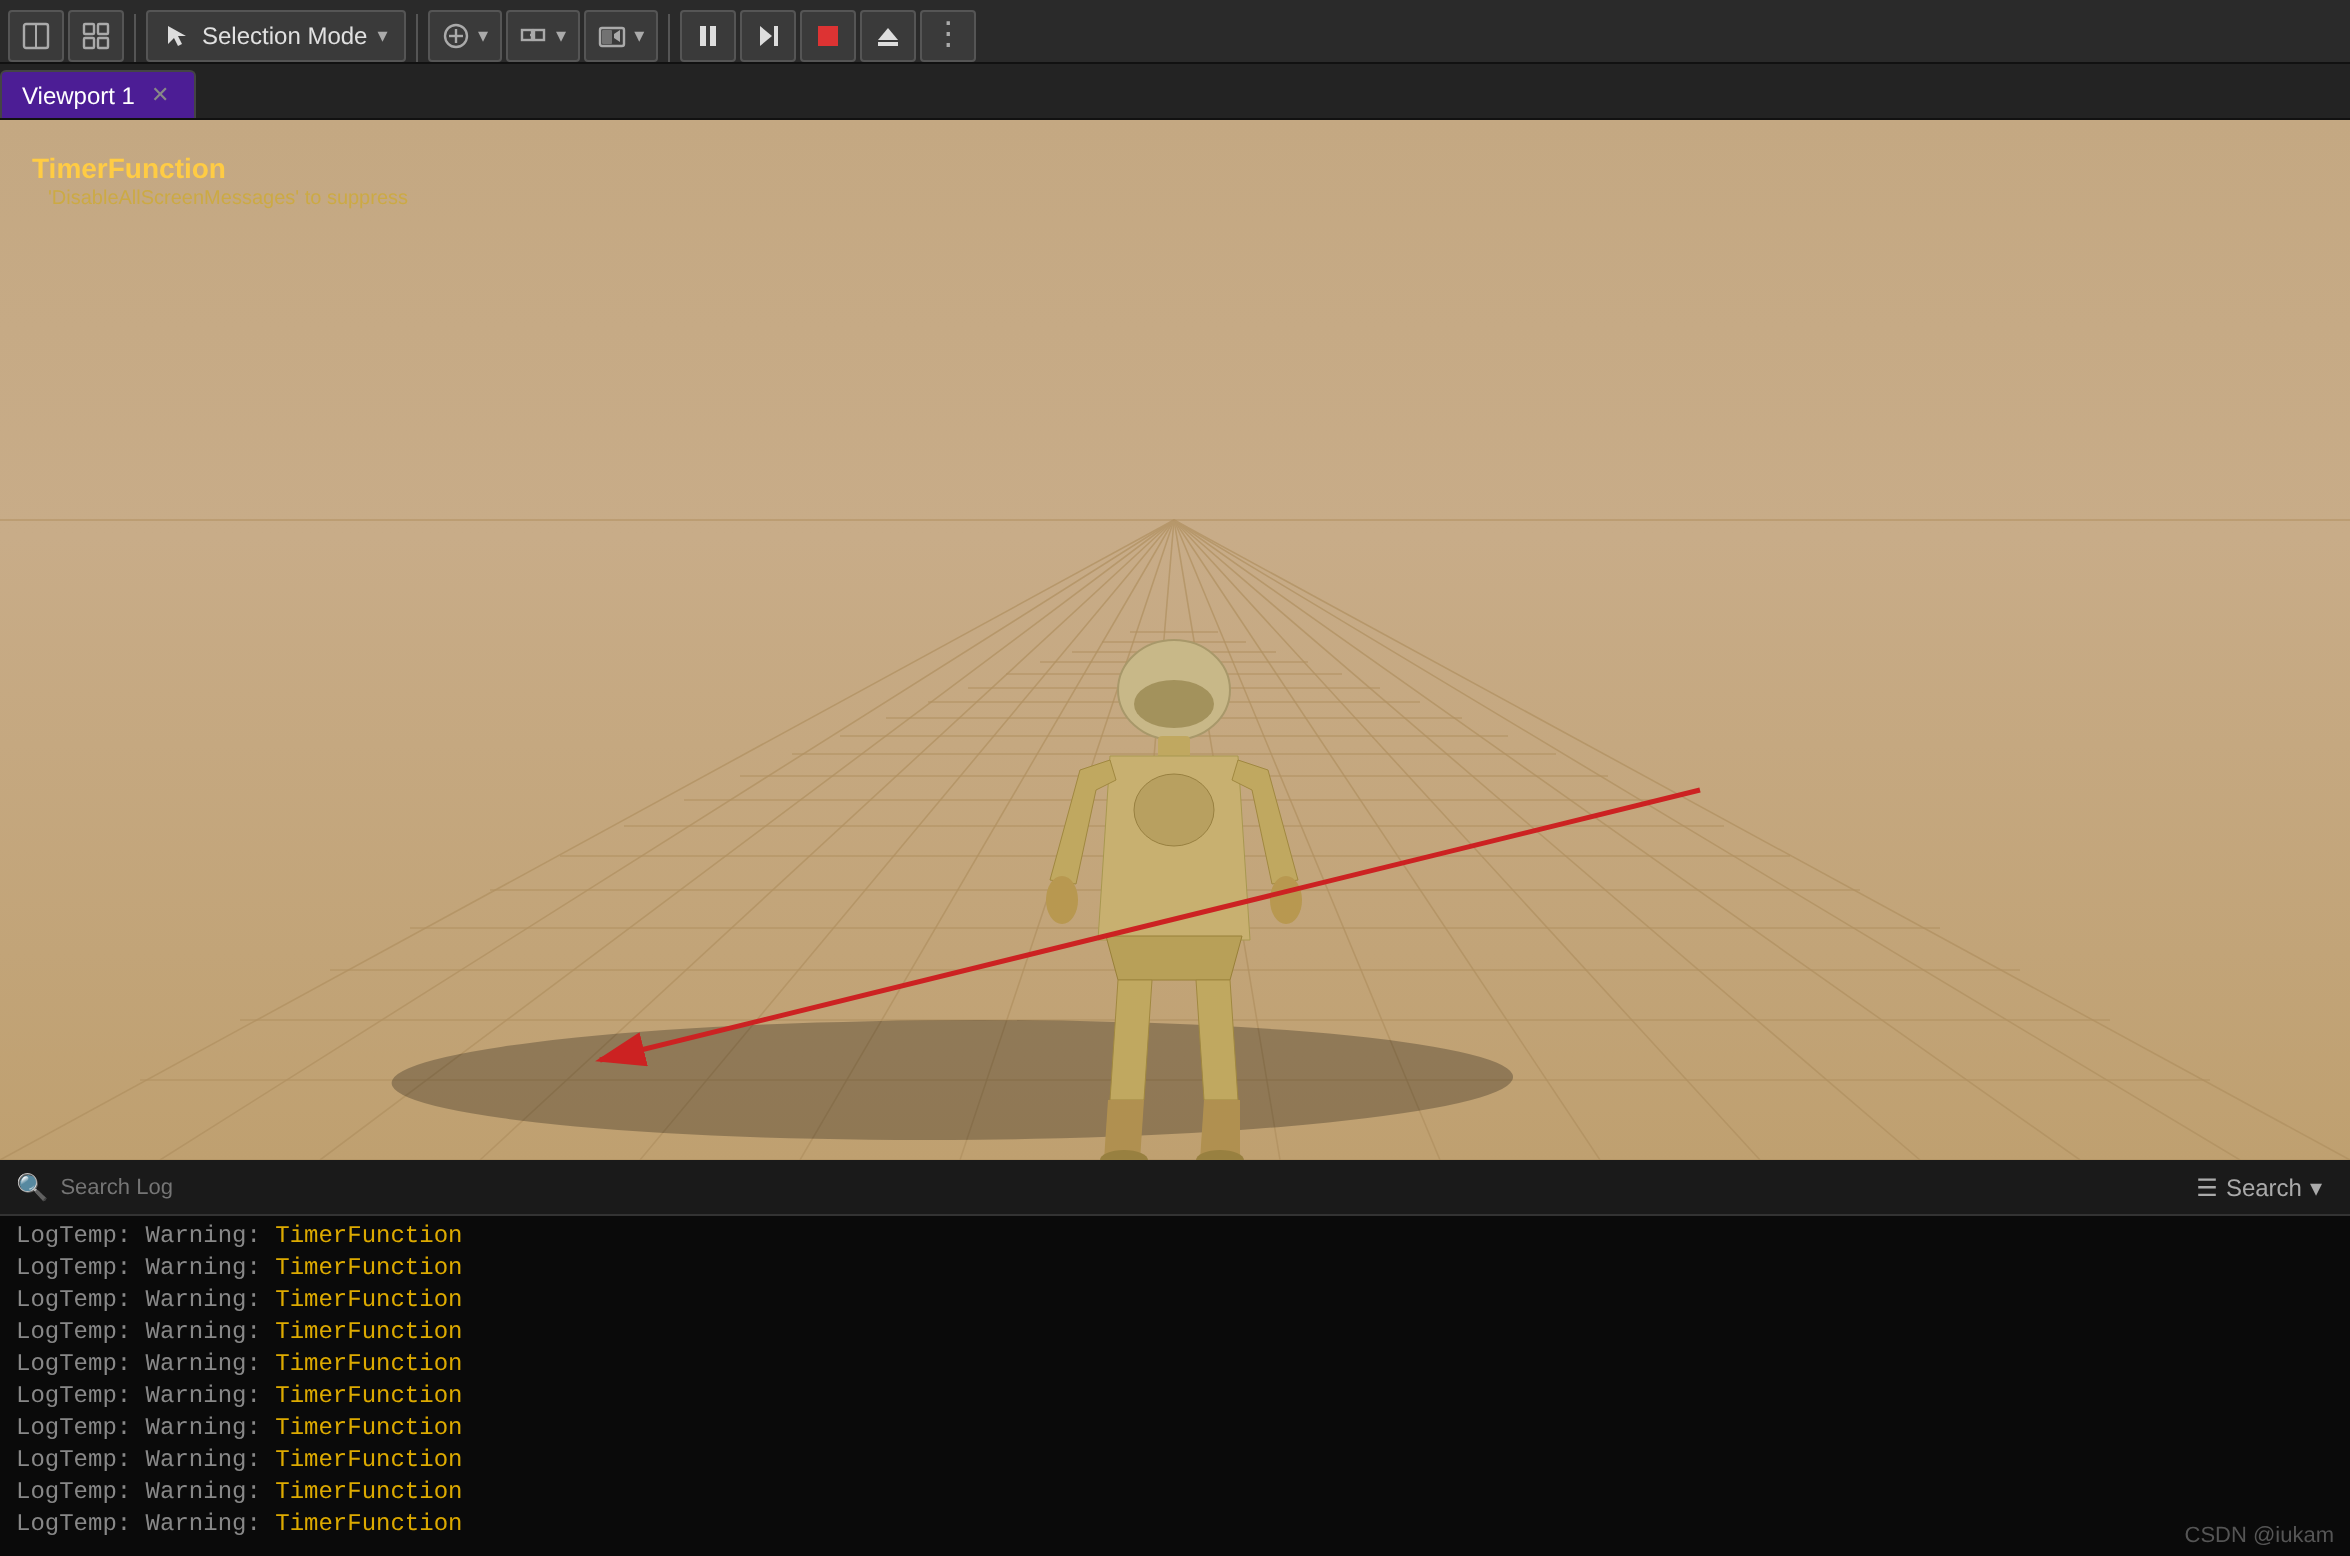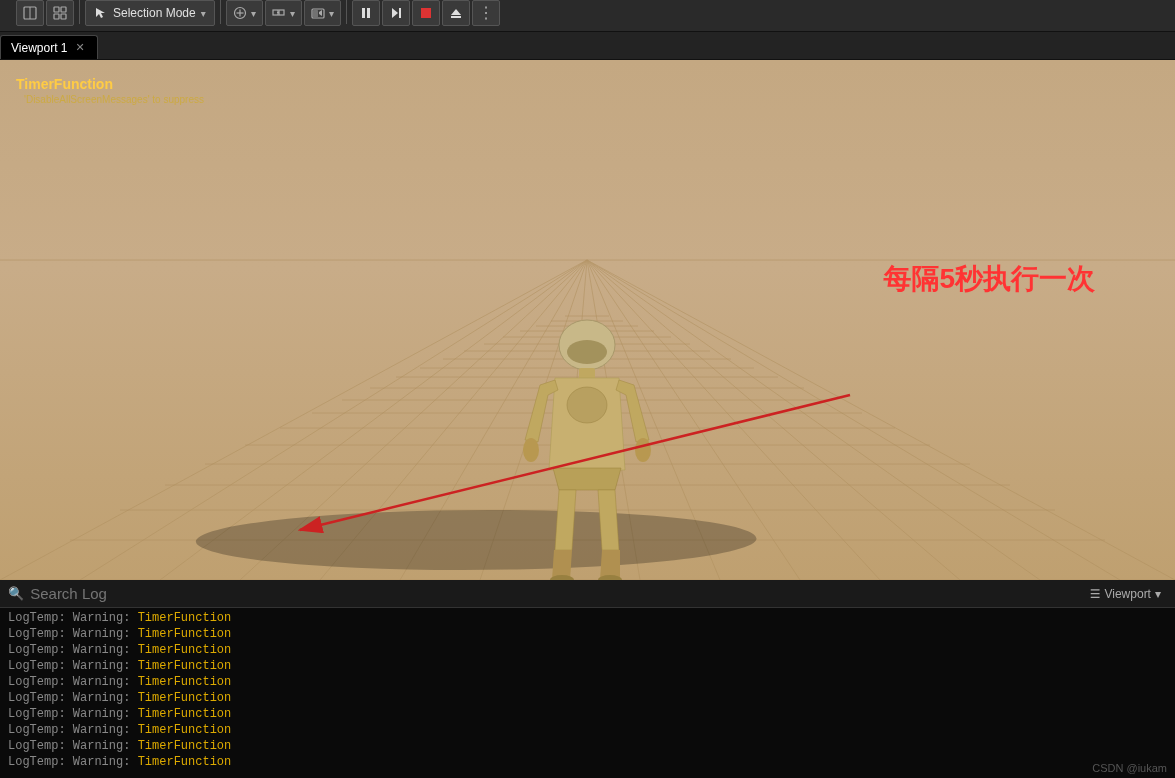--- a/index.html
+++ b/index.html
@@ -4,22 +4,22 @@
   <style>
     * { margin: 0; padding: 0; box-sizing: border-box; }
     body { width: 1175px; height: 778px; background: #1a1a1a; font-family: 'Segoe UI', Arial, sans-serif; overflow: hidden; }
 
     
     #toolbar {
       width: 100%;
       height: 32px;
       background: #2a2a2a;
       display: flex;
-      align-items: flex-start;
-      padding: 0 16px;
+      align-items: flex-end;
+      padding: 0 4px;
       gap: 2px;
       border-bottom: 1px solid #111;
     }
     .toolbar-btn {
       height: 26px;
       background: #3a3a3a;
       border: 1px solid #555;
       color: #ccc;
       padding: 0 6px;
       cursor: pointer;
@@ -85,21 +85,21 @@
       border-bottom: none;
       color: #ddd;
       padding: 0 10px;
       display: flex;
       align-items: center;
       gap: 6px;
       font-size: 12px;
       cursor: pointer;
       border-radius: 3px 3px 0 0;
     }
-    .tab.active { background: #000000; color: #fff; }
+    .tab.active { background: #4c1d95; color: #fff; }
     .tab-close {
       font-size: 11px;
       color: #888;
       cursor: pointer;
       padding: 0 2px;
     }
 
     
     #viewport {
       width: 100%;
@@ -162,21 +162,21 @@
       align-items: center;
       padding: 0 8px;
       gap: 6px;
     }
     .search-icon-span { color: #666; font-size: 13px; }
     #search-input {
       background: transparent;
       border: none;
       outline: none;
       color: #aaa;
-      font-size: 15px;
+      font-size: 11px;
       flex: 1;
     }
     .filters-btn {
       margin-left: auto;
       color: #aaa;
       font-size: 12px;
       cursor: pointer;
       display: flex;
       align-items: center;
       gap: 4px;
@@ -413,30 +413,29 @@
       <marker id="arrowhead" markerWidth="10" markerHeight="7" refX="9" refY="3.5" orient="auto">
         <polygon points="0 0, 10 3.5, 0 7" fill="#cc2222"></polygon>
       </marker>
     </defs>
     <line x1="850" y1="335" x2="300" y2="470" stroke="#cc2222" stroke-width="2.5" marker-end="url(#arrowhead)"></line>
   </svg>
 
   <div class="viewport-overlay-text">TimerFunction</div>
   <div class="viewport-suppress-text">'DisableAllScreenMessages' to suppress</div>
 
-  <div class="chinese-annotation">每隔5秒执行一次</div>
 </div>
 
 <div id="log-panel">
   <div id="log-search-bar">
     <span class="search-icon-span">🔍</span>
     <input type="text" id="search-input" placeholder="Search Log" style="">
     <button class="filters-btn">
       <span>☰</span>
-      <span>Viewport</span>
+      <span>Search</span>
       <span>▾</span>
     </button>
   </div>
   <div id="log-content">
   <div class="log-line"><span class="log-prefix">LogTemp: Warning: </span><span class="log-funcname">TimerFunction</span></div>
       <div class="log-line"><span class="log-prefix">LogTemp: Warning: </span><span class="log-funcname">TimerFunction</span></div>
       <div class="log-line"><span class="log-prefix">LogTemp: Warning: </span><span class="log-funcname">TimerFunction</span></div>
       <div class="log-line"><span class="log-prefix">LogTemp: Warning: </span><span class="log-funcname">TimerFunction</span></div>
       <div class="log-line"><span class="log-prefix">LogTemp: Warning: </span><span class="log-funcname">TimerFunction</span></div>
       <div class="log-line"><span class="log-prefix">LogTemp: Warning: </span><span class="log-funcname">TimerFunction</span></div>

